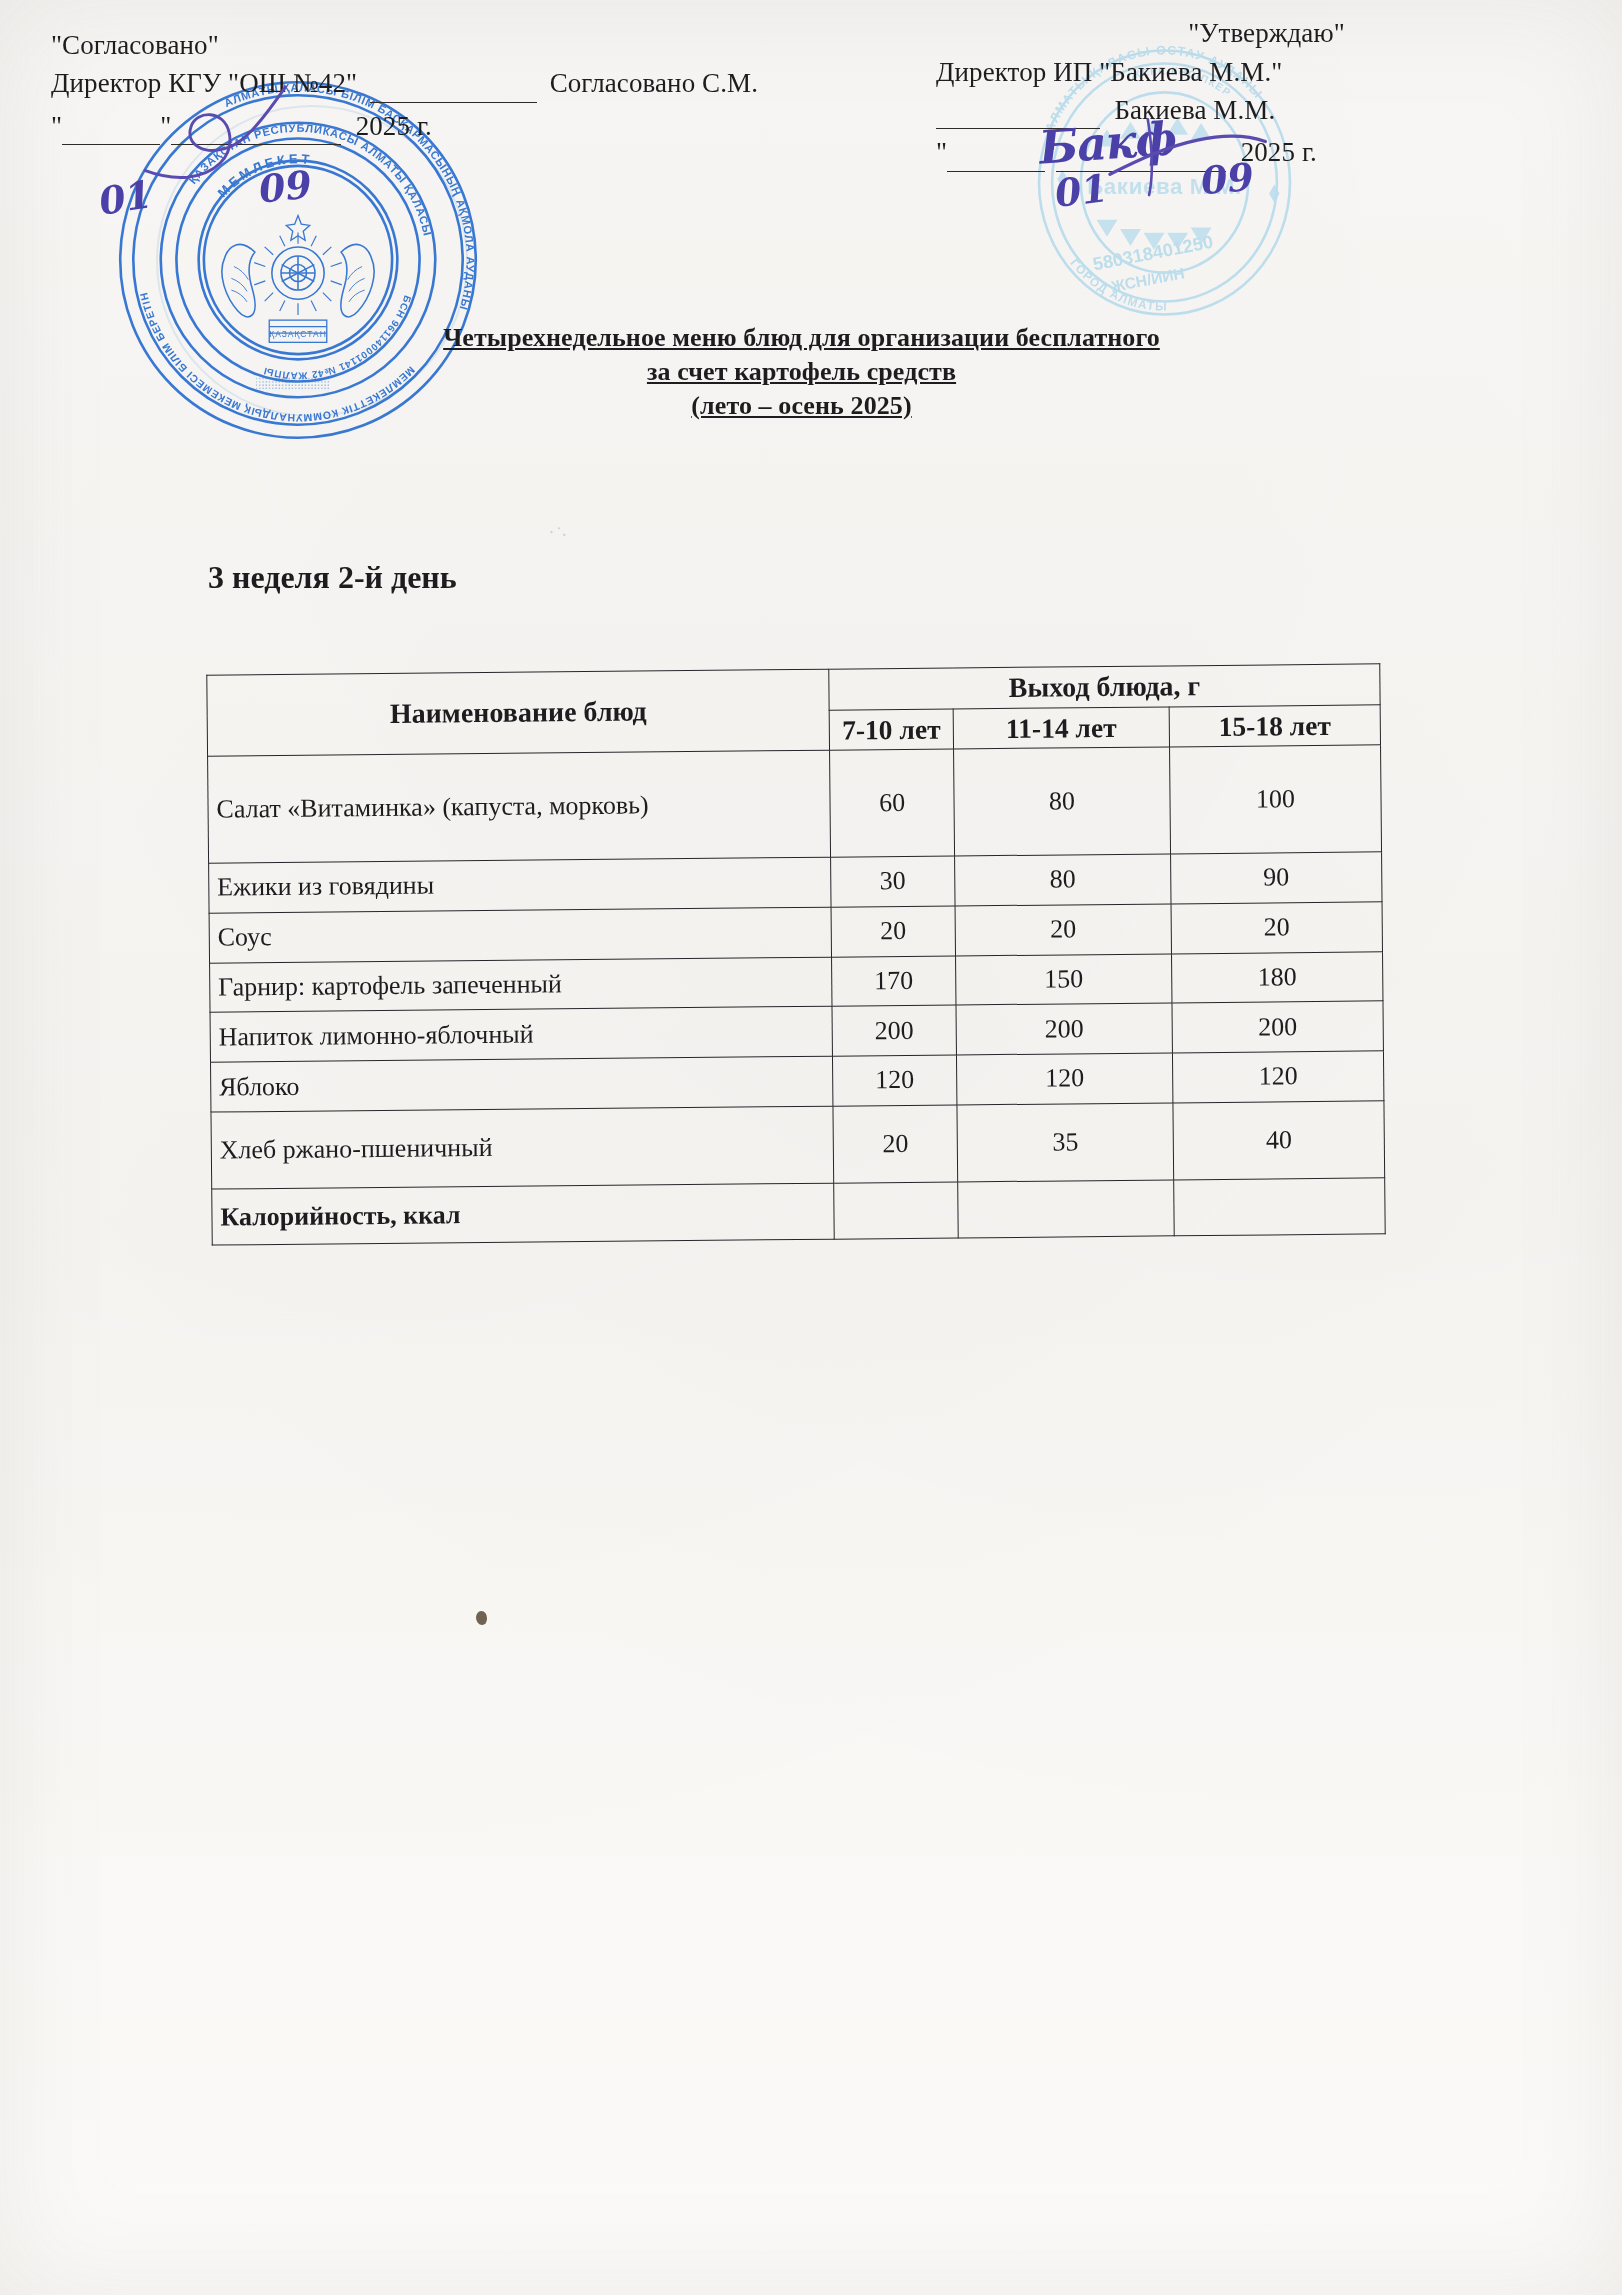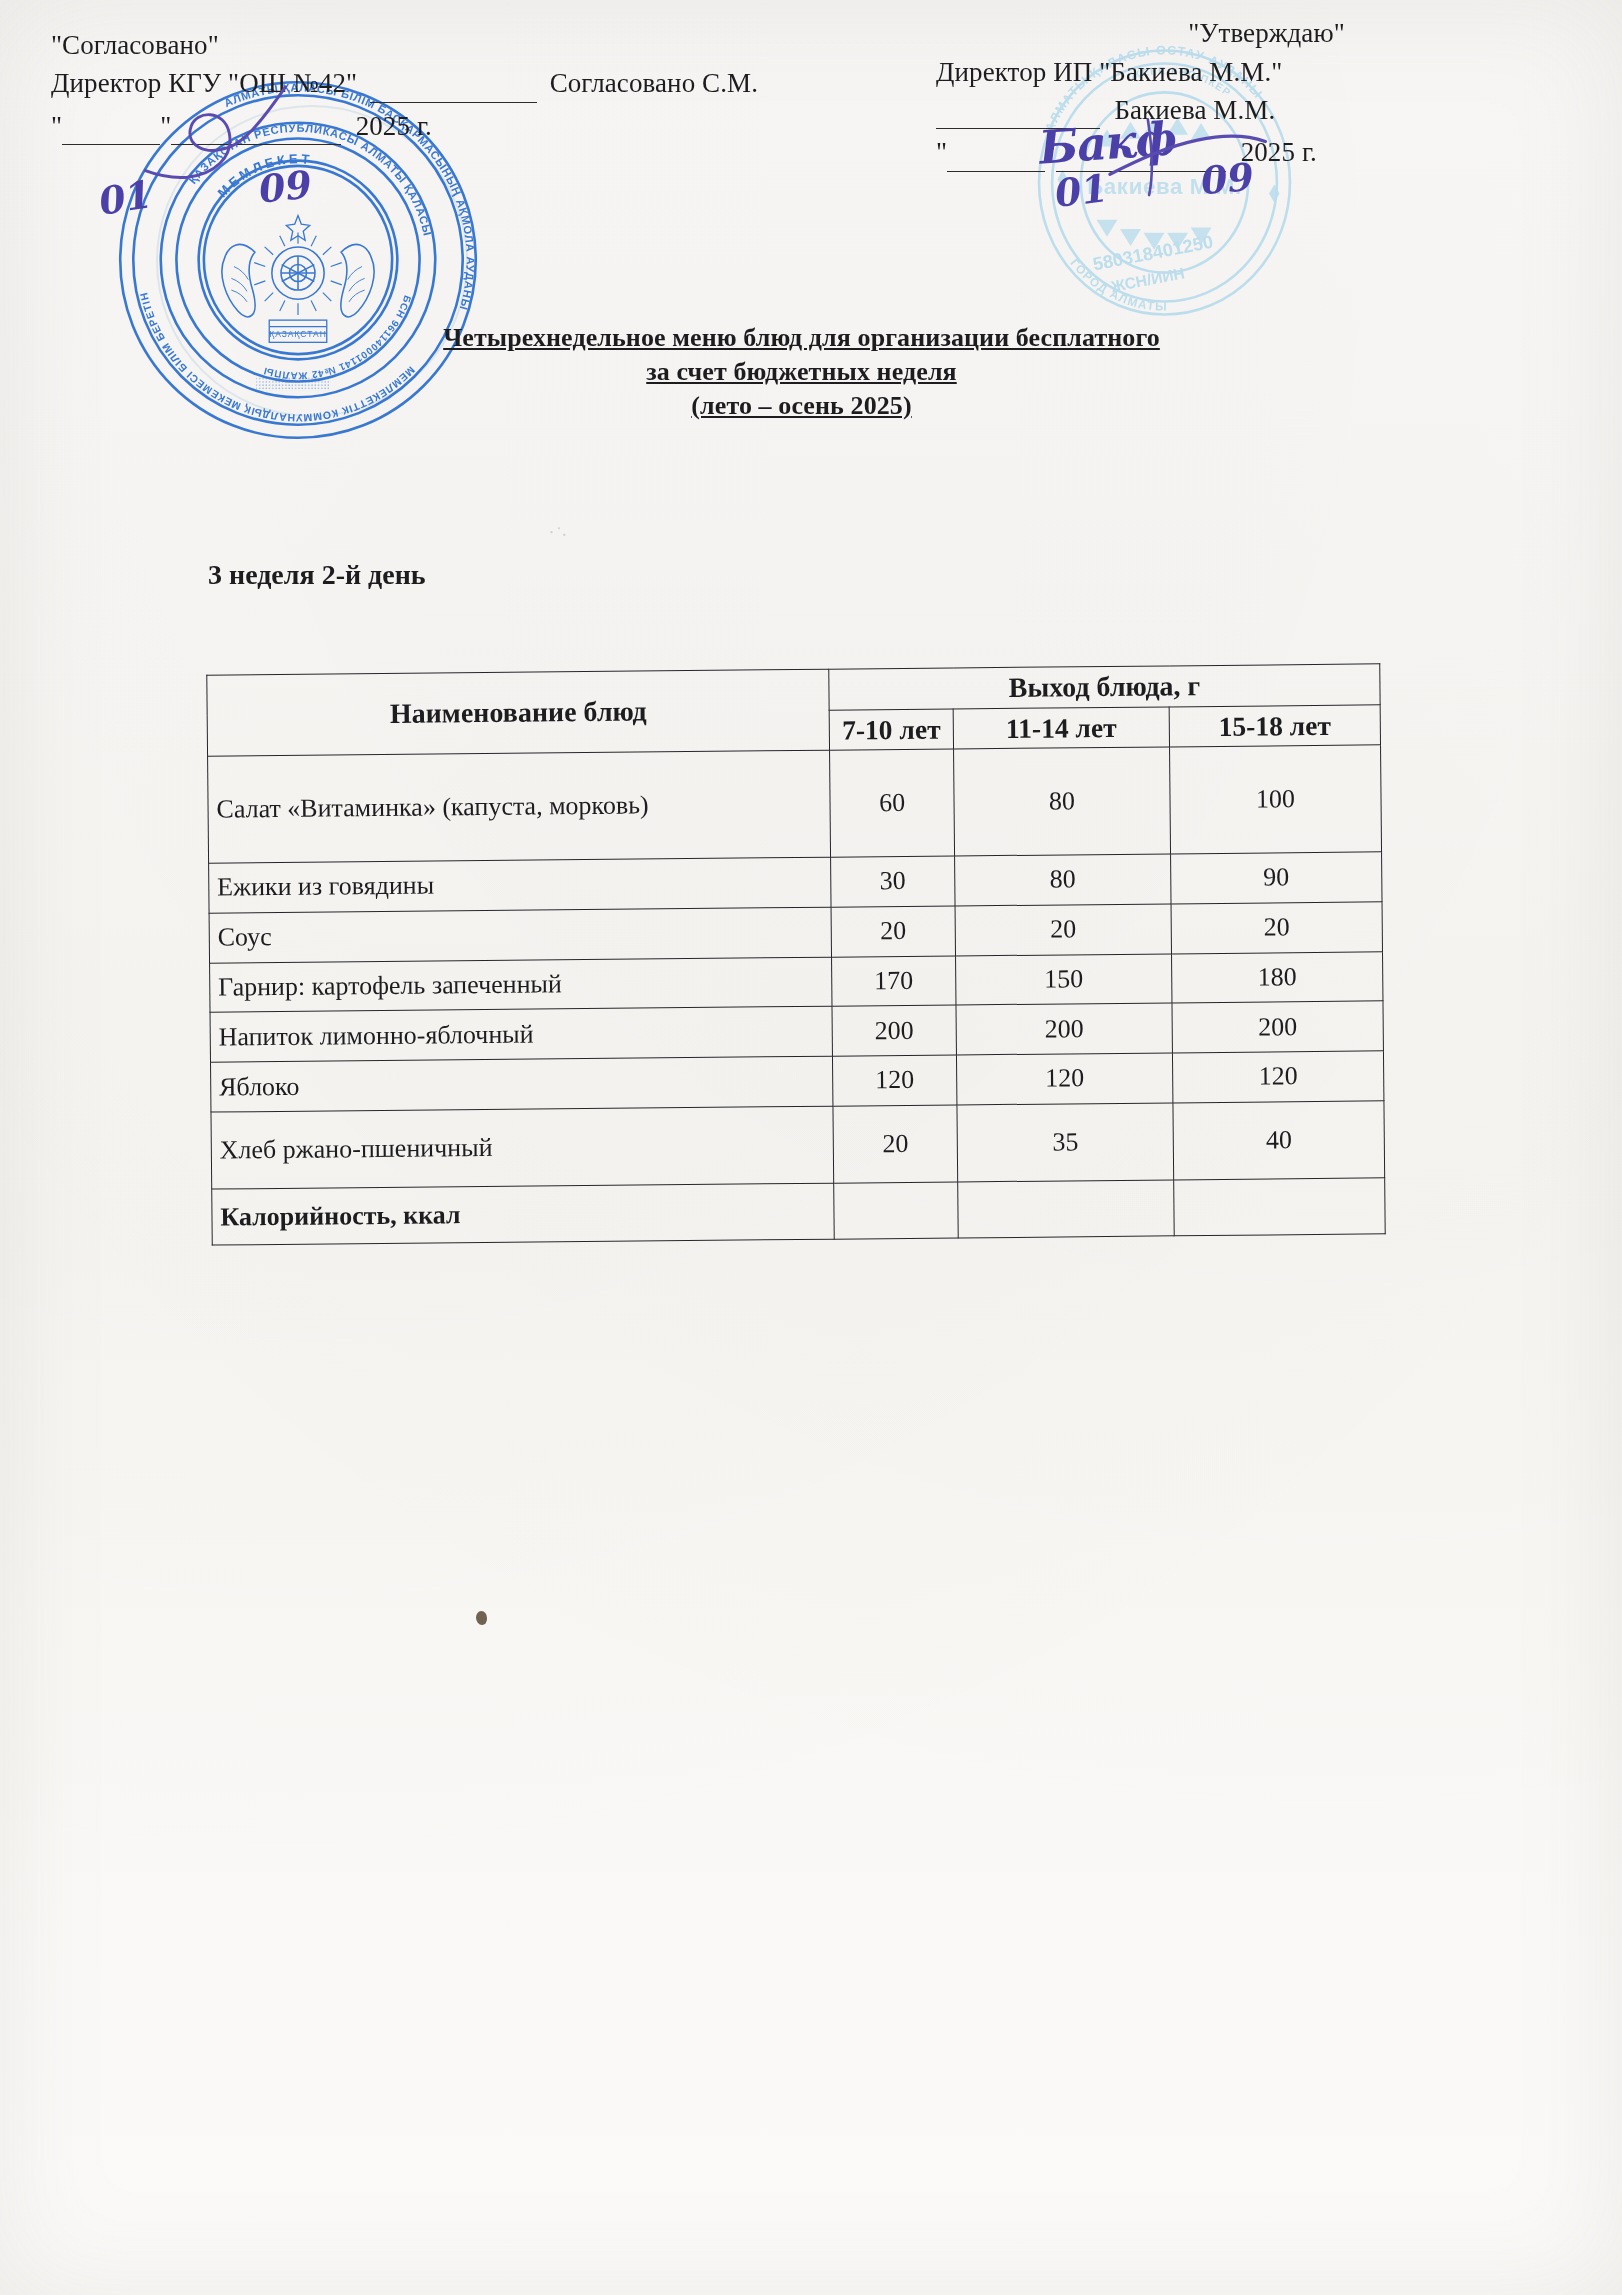--- a/index.html
+++ b/index.html
@@ -60,21 +60,21 @@
   
   .doc-title{
     position:absolute; left:180px; top:321px; width:1243px;
     text-align:center; font-weight:bold; font-size:26px; line-height:1.30;
     z-index:6; letter-spacing:0.1px;text-decoration:underline;
   }
   .doc-title .sub{ font-weight:bold; }
 
   .weekday{
     position:absolute; left:208px; top:559px;
-    font-weight:bold; font-size:28px; z-index:6;
+    font-weight:bold; font-size:32px; z-index:6;
   }
 
   
   .menu-table-wrap{
     position:absolute; left:209px; top:669px; width:1173px;
     z-index:6;
     transform: rotate(-0.55deg);
   }
   table.menu{
     border-collapse:collapse; width:100%;
@@ -346,21 +346,21 @@
            C158,120 126,146 86,150 C58,152 38,146 22,140" fill="none" stroke="#5a4bb0" stroke-width="4.5" stroke-linecap="round"></path>
 </svg>
 
 <svg class="swirl swirl-right" width="196" height="98" viewBox="0 0 300 150">
   <path d="M6,86 C50,64 92,44 140,34 C176,26 210,24 244,36" fill="none" stroke="#5a4bb0" stroke-width="5" stroke-linecap="round"></path>
   <path d="M64,2 C70,40 74,80 66,118" fill="none" stroke="#5a4bb0" stroke-width="4" stroke-linecap="round"></path>
 </svg>
 
 <div class="doc-title">
   <div>Четырехнедельное меню блюд для организации бесплатного</div>
-  <div>за счет бюджетных неделя</div>
+  <div>за счет картофель средств</div>
   <div class="sub">(лето – осень 2025)</div>
 </div>
 
 <div class="weekday">3 неделя 2-й день</div>
 
 <div class="menu-table-wrap">
   <table class="menu">
     <colgroup>
       <col class="col-name">
         <col class="col-a">

